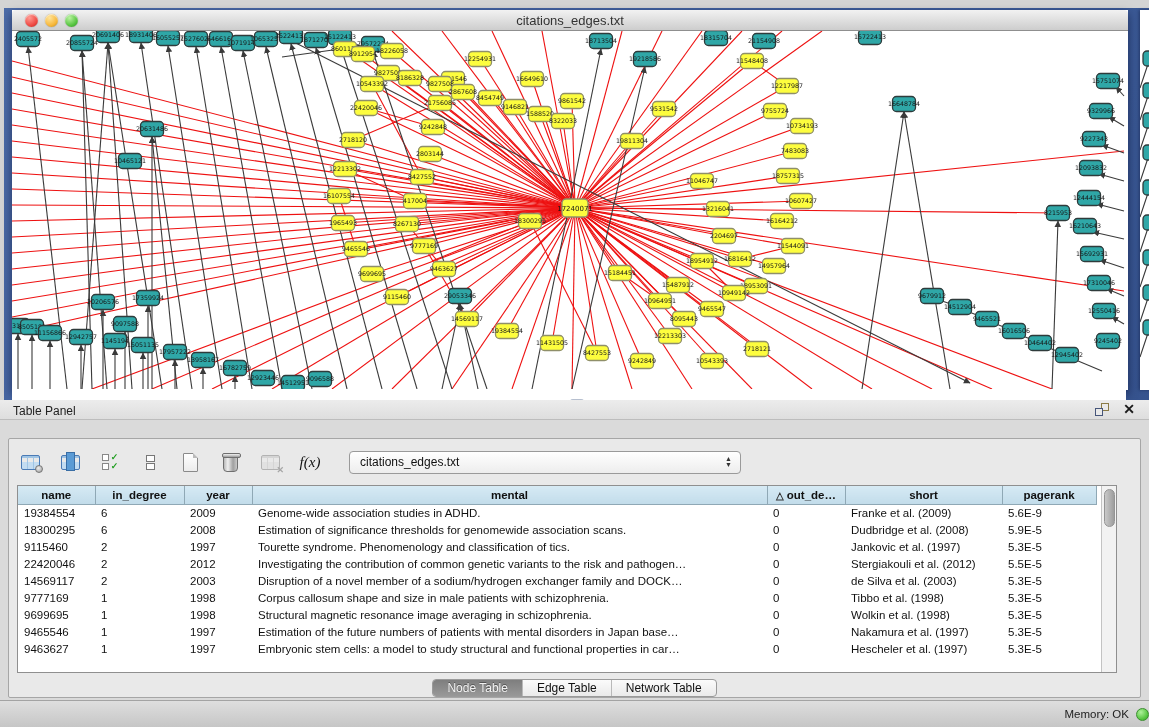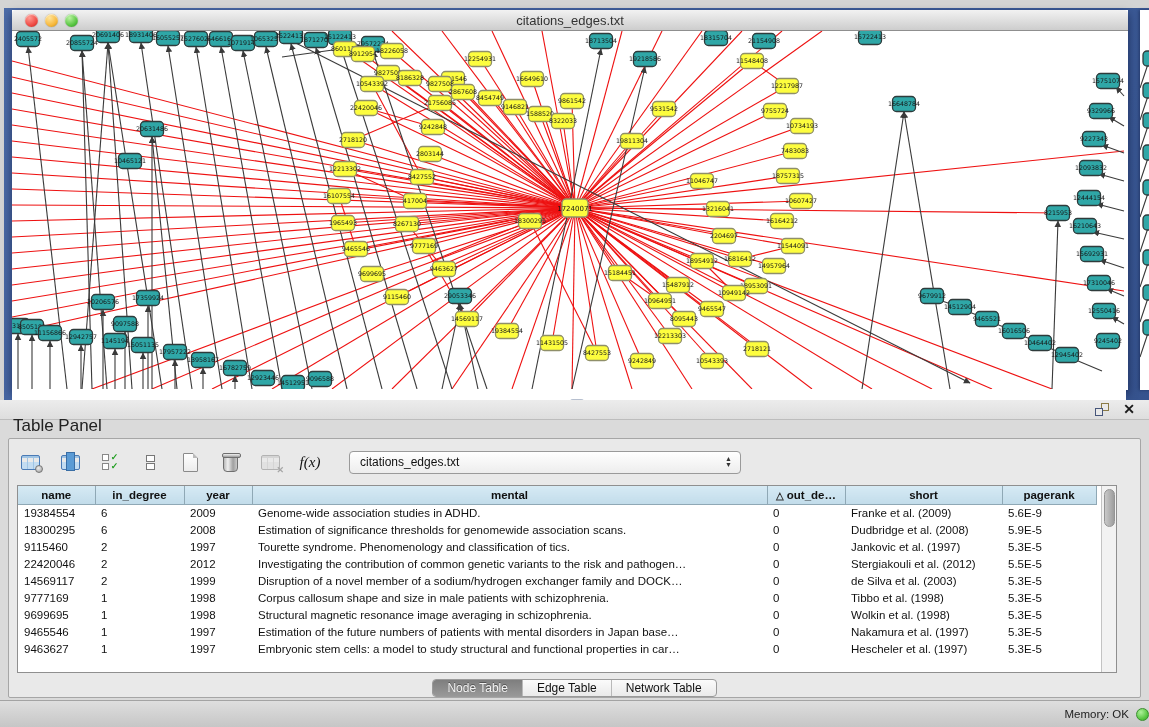--- a/index.html
+++ b/index.html
@@ -25,21 +25,21 @@
   svg.net { display:block; }
   .sliver { position:absolute; left:1136px; top:2px; width:13px; height:380px; background:#fff; overflow:hidden;
             box-shadow:-1px 0 3px rgba(5,10,40,.4); }
   .split-handle { position:absolute; left:566px; top:391px; width:14px; height:6px; border-radius:3px;
                   background:#8d9bb5; box-shadow:inset 0 1px 1px rgba(255,255,255,.4); }
 
   
   .table-panel { position:absolute; left:0; top:400px; width:1149px; height:300px; background:#dadada; }
   .panel-titlebar { position:relative; height:20px; background:linear-gradient(#ececec,#dedede);
                     border-bottom:1px solid #bdbdbd; }
-  .panel-titlebar .ptitle { position:absolute; left:13px; top:16px; font-size:17px; color:#222;text-align:center; }
+  .panel-titlebar .ptitle { position:absolute; left:13px; top:4px; font-size:12px; color:#222;text-align:center; }
   .float-icon { position:absolute; right:40px; top:3px; width:14px; height:13px; }
   .float-icon .sq1 { position:absolute; left:0; bottom:0; width:8px; height:8px; border:1.5px solid #46557a; background:#e9e9e9; }
   .float-icon .sq2 { position:absolute; right:0; top:0; width:8px; height:8px; border:1.5px solid #8a7a46; background:#e9e9e9; }
   .close-icon { position:absolute; right:14px; top:1px; font-size:14px; font-weight:bold; color:#1a1a1a; cursor:default; }
 
   .panel-content { position:absolute; left:8px; top:38px; width:1133px; height:260px;
                    background:#e9e9e9; border:1px solid #a6a6a6; border-radius:2px; }
 
   
   .toolbar { position:absolute; left:6px; top:8px; height:30px; display:flex; align-items:center; gap:10px; }
@@ -685,21 +685,21 @@
                 <td>2</td>
                 <td>2012</td>
                 <td>Investigating the contribution of common genetic variants to the risk and pathogen…</td>
                 <td>0</td>
                 <td>Stergiakouli et al. (2012)</td>
                 <td>5.5E-5</td>
               </tr>
               <tr>
                 <td>14569117</td>
                 <td>2</td>
-                <td>1999</td>
+                <td>2003</td>
                 <td>Disruption of a novel member of a sodium/hydrogen exchanger family and DOCK…</td>
                 <td>0</td>
                 <td>de Silva et al. (2003)</td>
                 <td>5.3E-5</td>
               </tr>
               <tr>
                 <td>9777169</td>
                 <td>1</td>
                 <td>1998</td>
                 <td>Corpus callosum shape and size in male patients with schizophrenia.</td>

